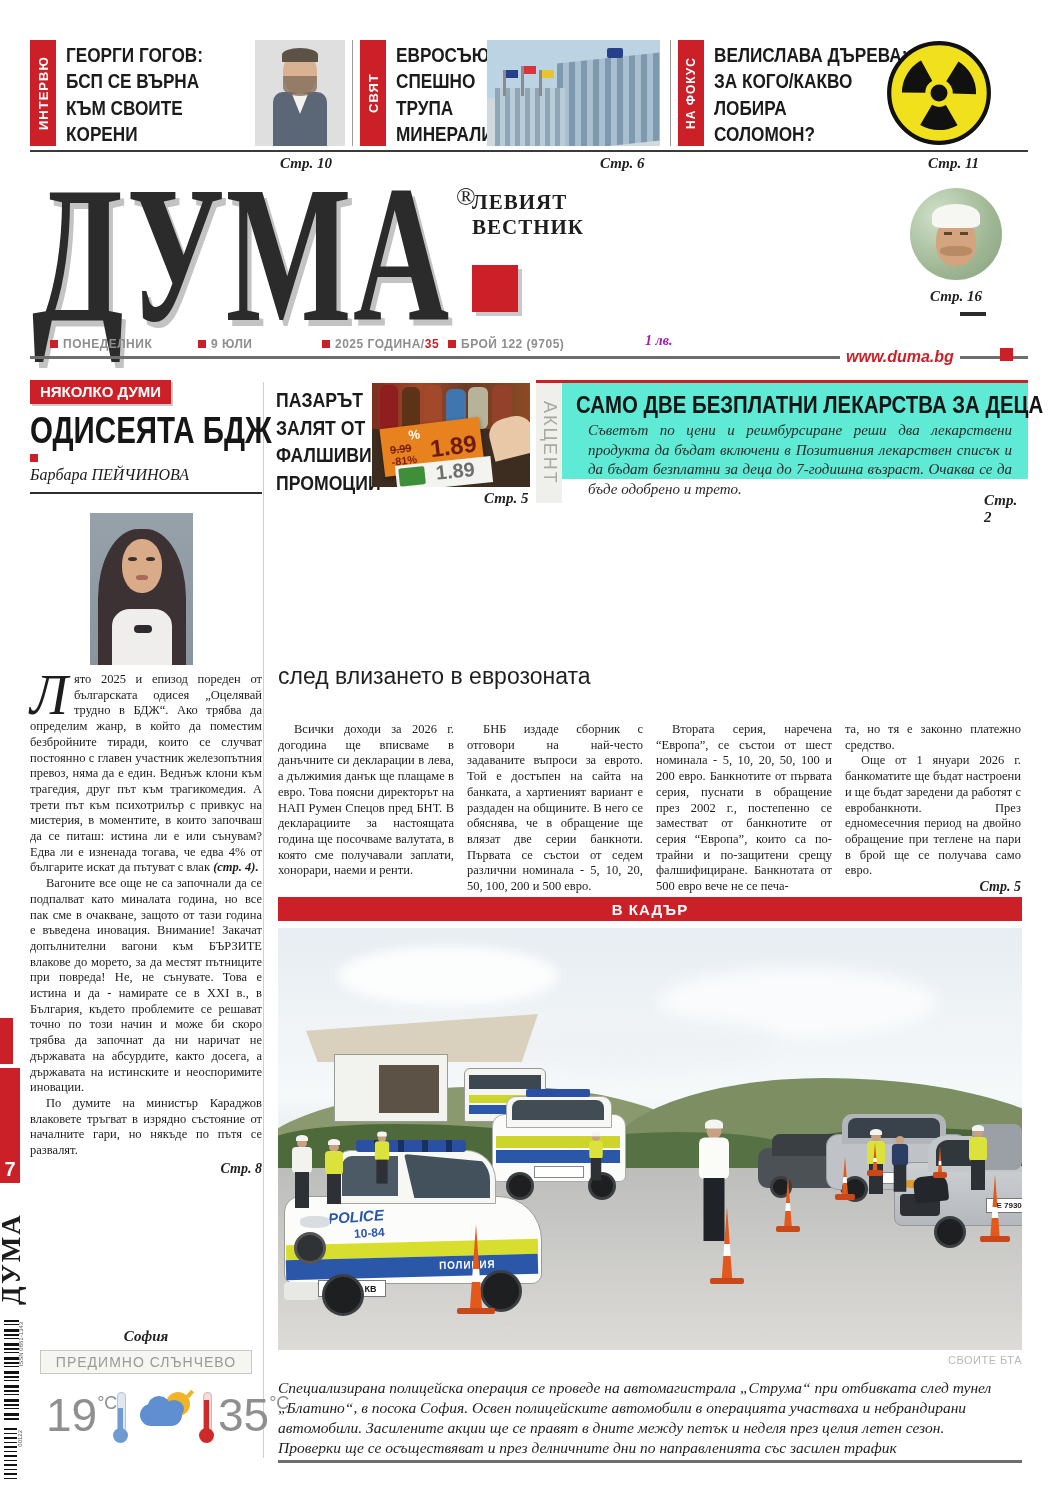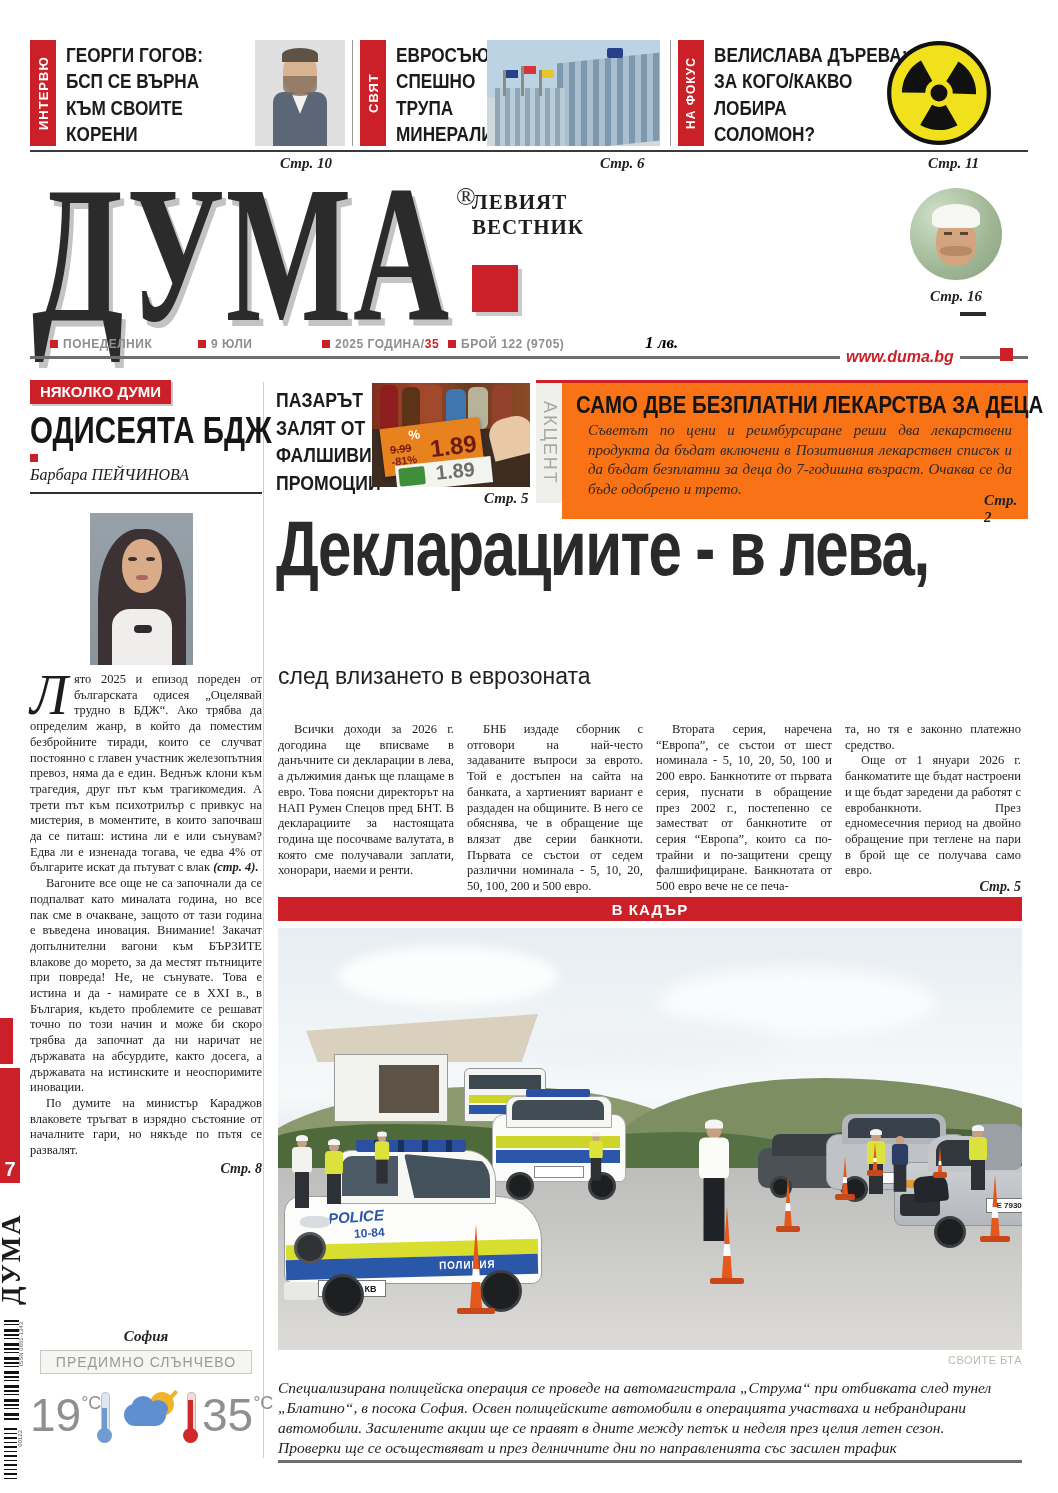--- a/index.html
+++ b/index.html
@@ -134,21 +134,21 @@
     </div>
     <div class="abs pageref" style="left:900px;top:118px;">Стр. 16</div>
     <div class="abs" style="left:930px;top:142px;width:26px;height:4px;background:#2b2b2b;"></div>
   </div>
 
   <div class="abs" style="left:50px;top:337px;width:990px;height:16px;">
     <span class="infotxt" style="position:absolute;left:0;"><span class="sq"></span><span>ПОНЕДЕЛНИК</span></span>
     <span class="infotxt" style="position:absolute;left:148px;"><span class="sq"></span><span>9 ЮЛИ</span></span>
     <span class="infotxt" style="position:absolute;left:272px;"><span class="sq"></span><span>2025 ГОДИНА/</span><span style="color:#cb2027;">35</span></span>
     <span class="infotxt" style="position:absolute;left:398px;"><span class="sq"></span><span>БРОЙ 122 (9705)</span></span>
-    <span class="serif" style="position:absolute;left:595px;top:-4px;font-style:italic;font-weight:bold;font-size:17px;color:#000000;">1 лв.</span>
+    <span class="serif" style="position:absolute;left:595px;top:-4px;font-style:italic;font-weight:bold;font-size:14px;color:#a21caf;">1 лв.</span>
   </div>
   <div class="abs rule-gray" style="left:30px;top:356px;width:998px;height:3px;"></div>
   <div class="abs" style="left:840px;top:348px;background:#fff;padding:0 6px;font-style:italic;font-weight:bold;font-size:16px;color:#cb2027;">
     <span>www.duma.bg</span>
   </div>
   <div class="abs" style="left:1000px;top:348px;width:13px;height:13px;background:#cb2027;"></div>
 
   <div class="abs" style="left:263px;top:382px;width:1px;height:1076px;background:#cfcfcf;"></div>
 
   <div class="abs" style="left:30px;top:380px;width:232px;">
@@ -178,21 +178,21 @@
       <p>Вагоните все още не са започнали да се подпалват като миналата година, но все пак сме в очакване, защото от тази година е въведена иновация. Внимание! Закачат допълнителни вагони към БЪРЗИТЕ влакове до морето, за да местят пътниците при повреда! Не, не сънувате. Това е истина и да - намирате се в XXI в., в България, където проблемите се решават точно по този начин и може би скоро трябва да започнат да ни наричат не държавата на абсурдите, както досега, а държавата на истинските и неоспоримите иновации.</p>
       <p>По думите на министър Караджов влаковете тръгват в изрядно състояние от началните гари, но някъде по пътя се развалят.</p>
       <div class="pageref" style="text-align:right;font-size:14px;margin-top:2px;">Стр. 8</div>
     </div>
 
     
     <div class="abs serif" style="left:0;top:948px;width:232px;text-align:center;font-weight:bold;font-style:italic;font-size:15px;">София</div>
     <div class="abs" style="left:10px;top:970px;width:210px;height:22px;border:1px solid #c9c9c4;background:#f5f5f1;display:flex;align-items:center;justify-content:center;">
       <span style="color:#9a9a96;font-size:14px;letter-spacing:1px;">ПРЕДИМНО СЛЪНЧЕВО</span>
     </div>
-    <div class="abs" style="left:0;top:1004px;width:232px;height:72px;">
+    <div class="abs" style="left:16px;top:1004px;width:232px;height:72px;">
       <span style="position:absolute;left:0;top:4px;font-size:46px;color:#8f8f8f;">
         <span>19</span><span style="font-size:18px;vertical-align:22px;">°C</span></span>
       <span class="abs" style="left:66px;top:8px;width:16px;height:52px;">
         <span class="abs" style="left:5px;top:0;width:7px;height:38px;background:#dfe6ee;border:1px solid #b9c4d2;border-radius:4px;"></span>
         <span class="abs" style="left:6px;top:16px;width:5px;height:24px;background:#6f9bd2;"></span>
         <span class="abs" style="left:1px;top:36px;width:15px;height:15px;border-radius:50%;background:#6f9bd2;"></span>
         </span>
       <span class="abs" style="left:92px;top:6px;width:60px;height:46px;">
         <span class="abs" style="left:28px;top:2px;width:24px;height:24px;border-radius:50%;background:#f0b429;"></span>
         <span class="abs" style="left:50px;top:0;width:4px;height:8px;background:#f0b429;transform:rotate(40deg);"></span>
@@ -239,30 +239,29 @@
         <span class="abs" style="left:3px;top:3px;width:26px;height:18px;background:#3f8f3a;border-radius:2px;"></span>
         <span class="abs" style="left:40px;top:0px;font-weight:bold;font-size:20px;color:#6e6e6e;">1.89</span>
       </div>
     </div>
     <div class="abs pageref" style="left:212px;top:110px;">Стр. 5</div>
 
     <div class="abs" style="left:264px;top:0;width:492px;height:3px;background:#cb2027;"></div>
     <div class="abs" style="left:264px;top:3px;width:26px;height:120px;background:#efefeb;display:flex;align-items:center;justify-content:center;">
       <span style="writing-mode:vertical-rl;font-size:18px;letter-spacing:2px;color:#a9a9a2;">АКЦЕНТ</span>
     </div>
-    <div class="abs" style="left:290px;top:3px;width:466px;height:136px;background:#f97316;padding:0;">
+    <div class="abs" style="left:290px;top:3px;width:466px;height:96px;background:#5eead4;padding:0;">
       <div style="padding:8px 14px 0;">
         <span class="cond" style="transform:scaleX(.85);font-weight:bold;font-size:24px;color:#141414;">САМО ДВЕ БЕЗПЛАТНИ ЛЕКАРСТВА ЗА ДЕЦА</span>
       </div>
       <div class="serif" style="padding:2px 16px 0 26px;font-style:italic;font-size:15px;line-height:1.3;color:#2a2a2a;text-align:justify;">Съветът по цени и реимбурсиране реши два лекарствени продукта да бъдат включени в Позитивния лекарствен списък и да бъдат безплатни за деца до 7-годишна възраст. Очаква се да бъде одобрено и трето.</div>
     </div>
     <div class="abs pageref" style="left:712px;top:112px;">Стр. 2</div>
 
     <div class="abs" style="left:4px;top:132px;width:752px;">
-      <div><span class="cond" style="transform:scaleX(.78);font-weight:bold;font-size:77px;line-height:.94;letter-spacing:-2px;color:#2a2a2a;">Декларациите - в лева,</span></div>
     </div>
     <div class="abs" style="left:6px;top:282px;width:752px;font-size:23px;line-height:1.25;color:#1f1f1f;">
       <div>след влизането в еврозоната</div>
     </div>
 
     <div class="abs" style="left:6px;top:342px;width:744px;display:flex;gap:13px;">
       <div class="bodytext" style="width:176px;">
           <p>Всички доходи за 2026 г. догодина ще вписваме в данъчните си декларации в лева, а дължимия данък ще плащаме в евро. Това поясни директорът на НАП Румен Спецов пред БНТ. В декларациите за настоящата година ще посочваме валутата, в която сме получавали заплати, хонорари, наеми и ренти.</p>
         </div>
       <div class="bodytext" style="width:176px;">

